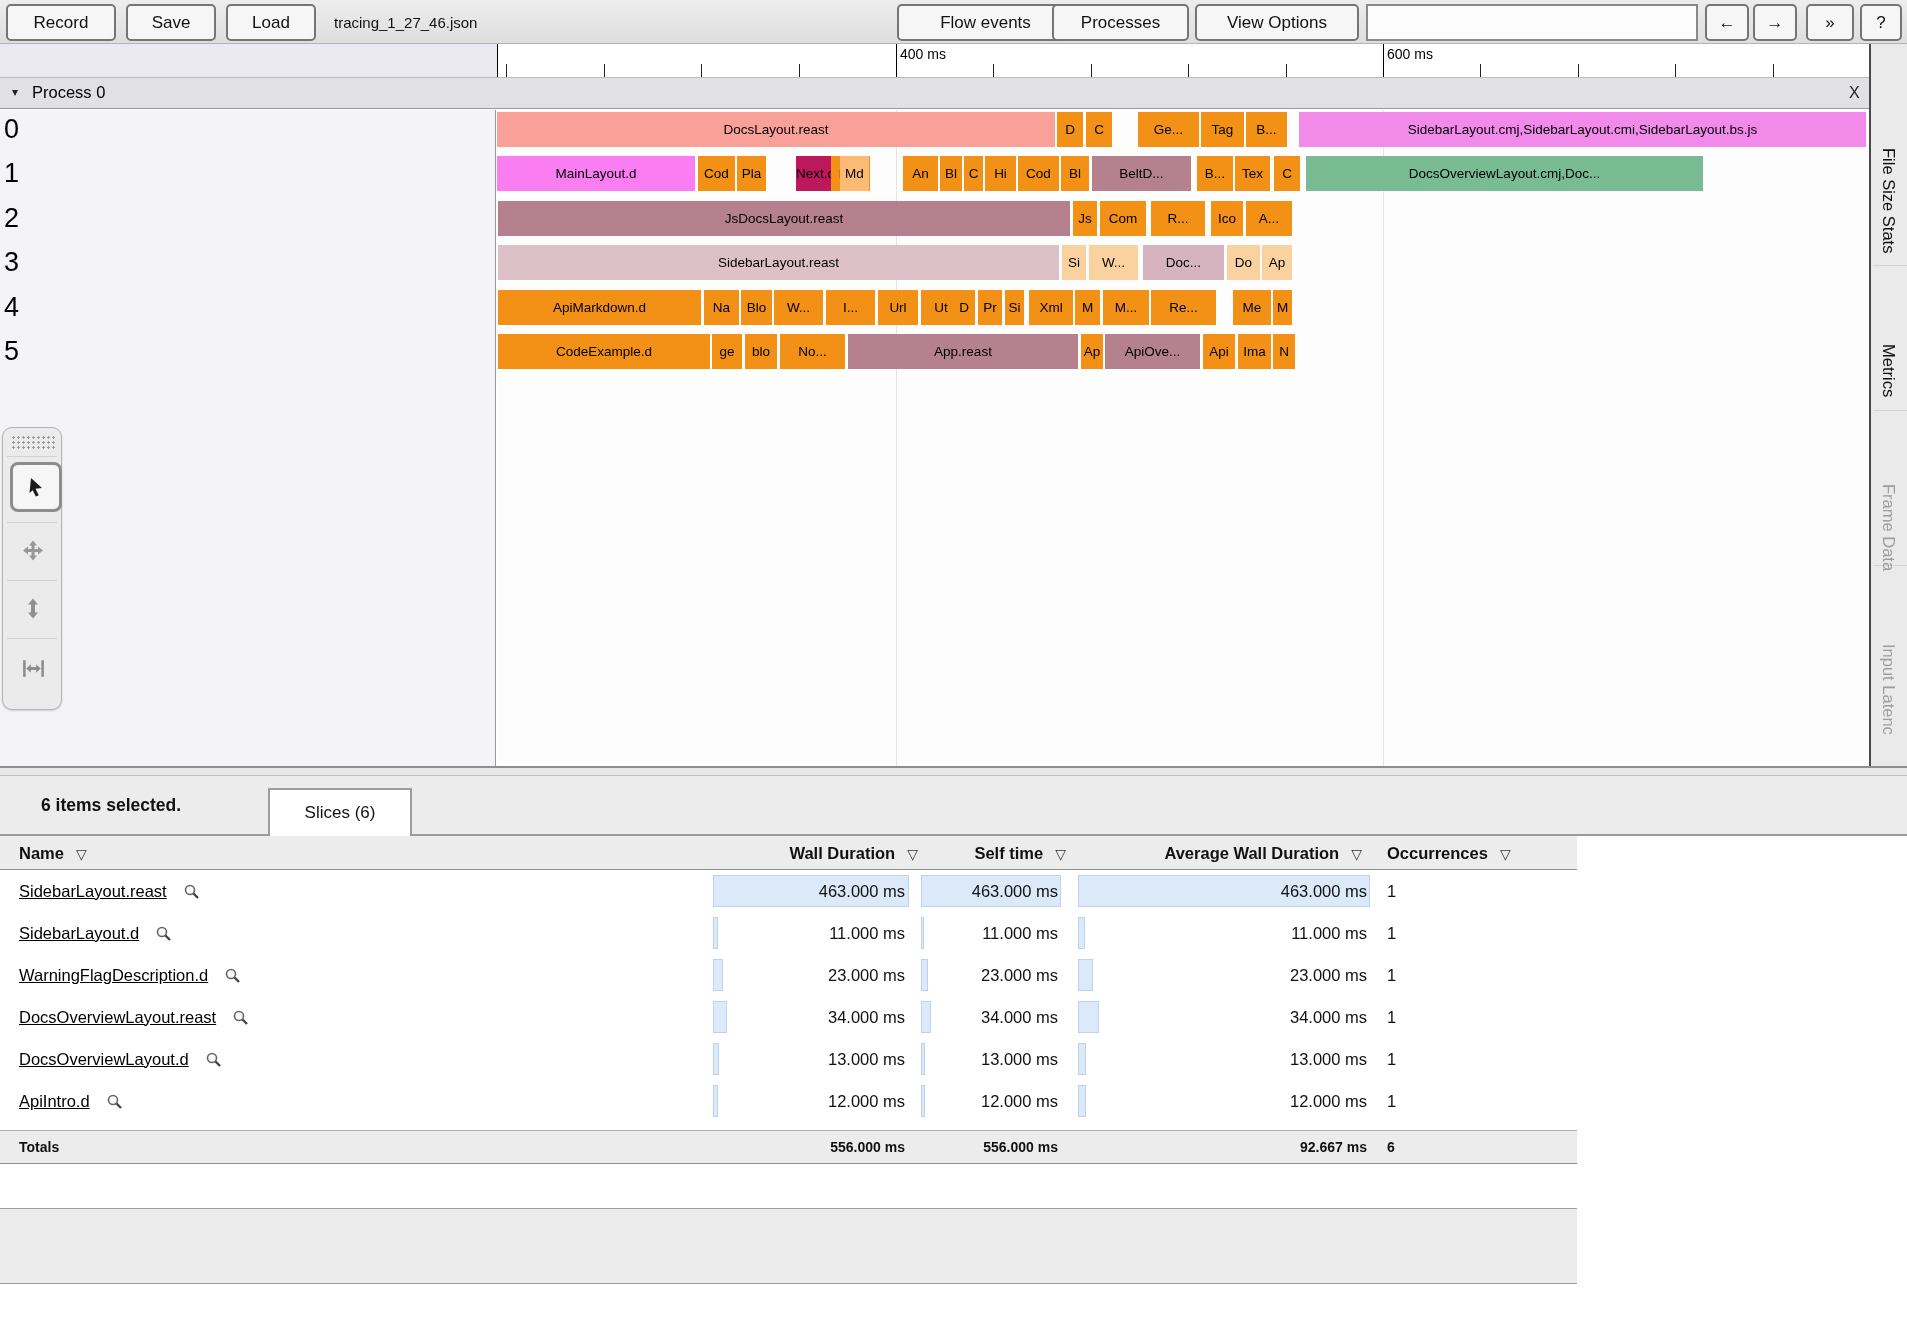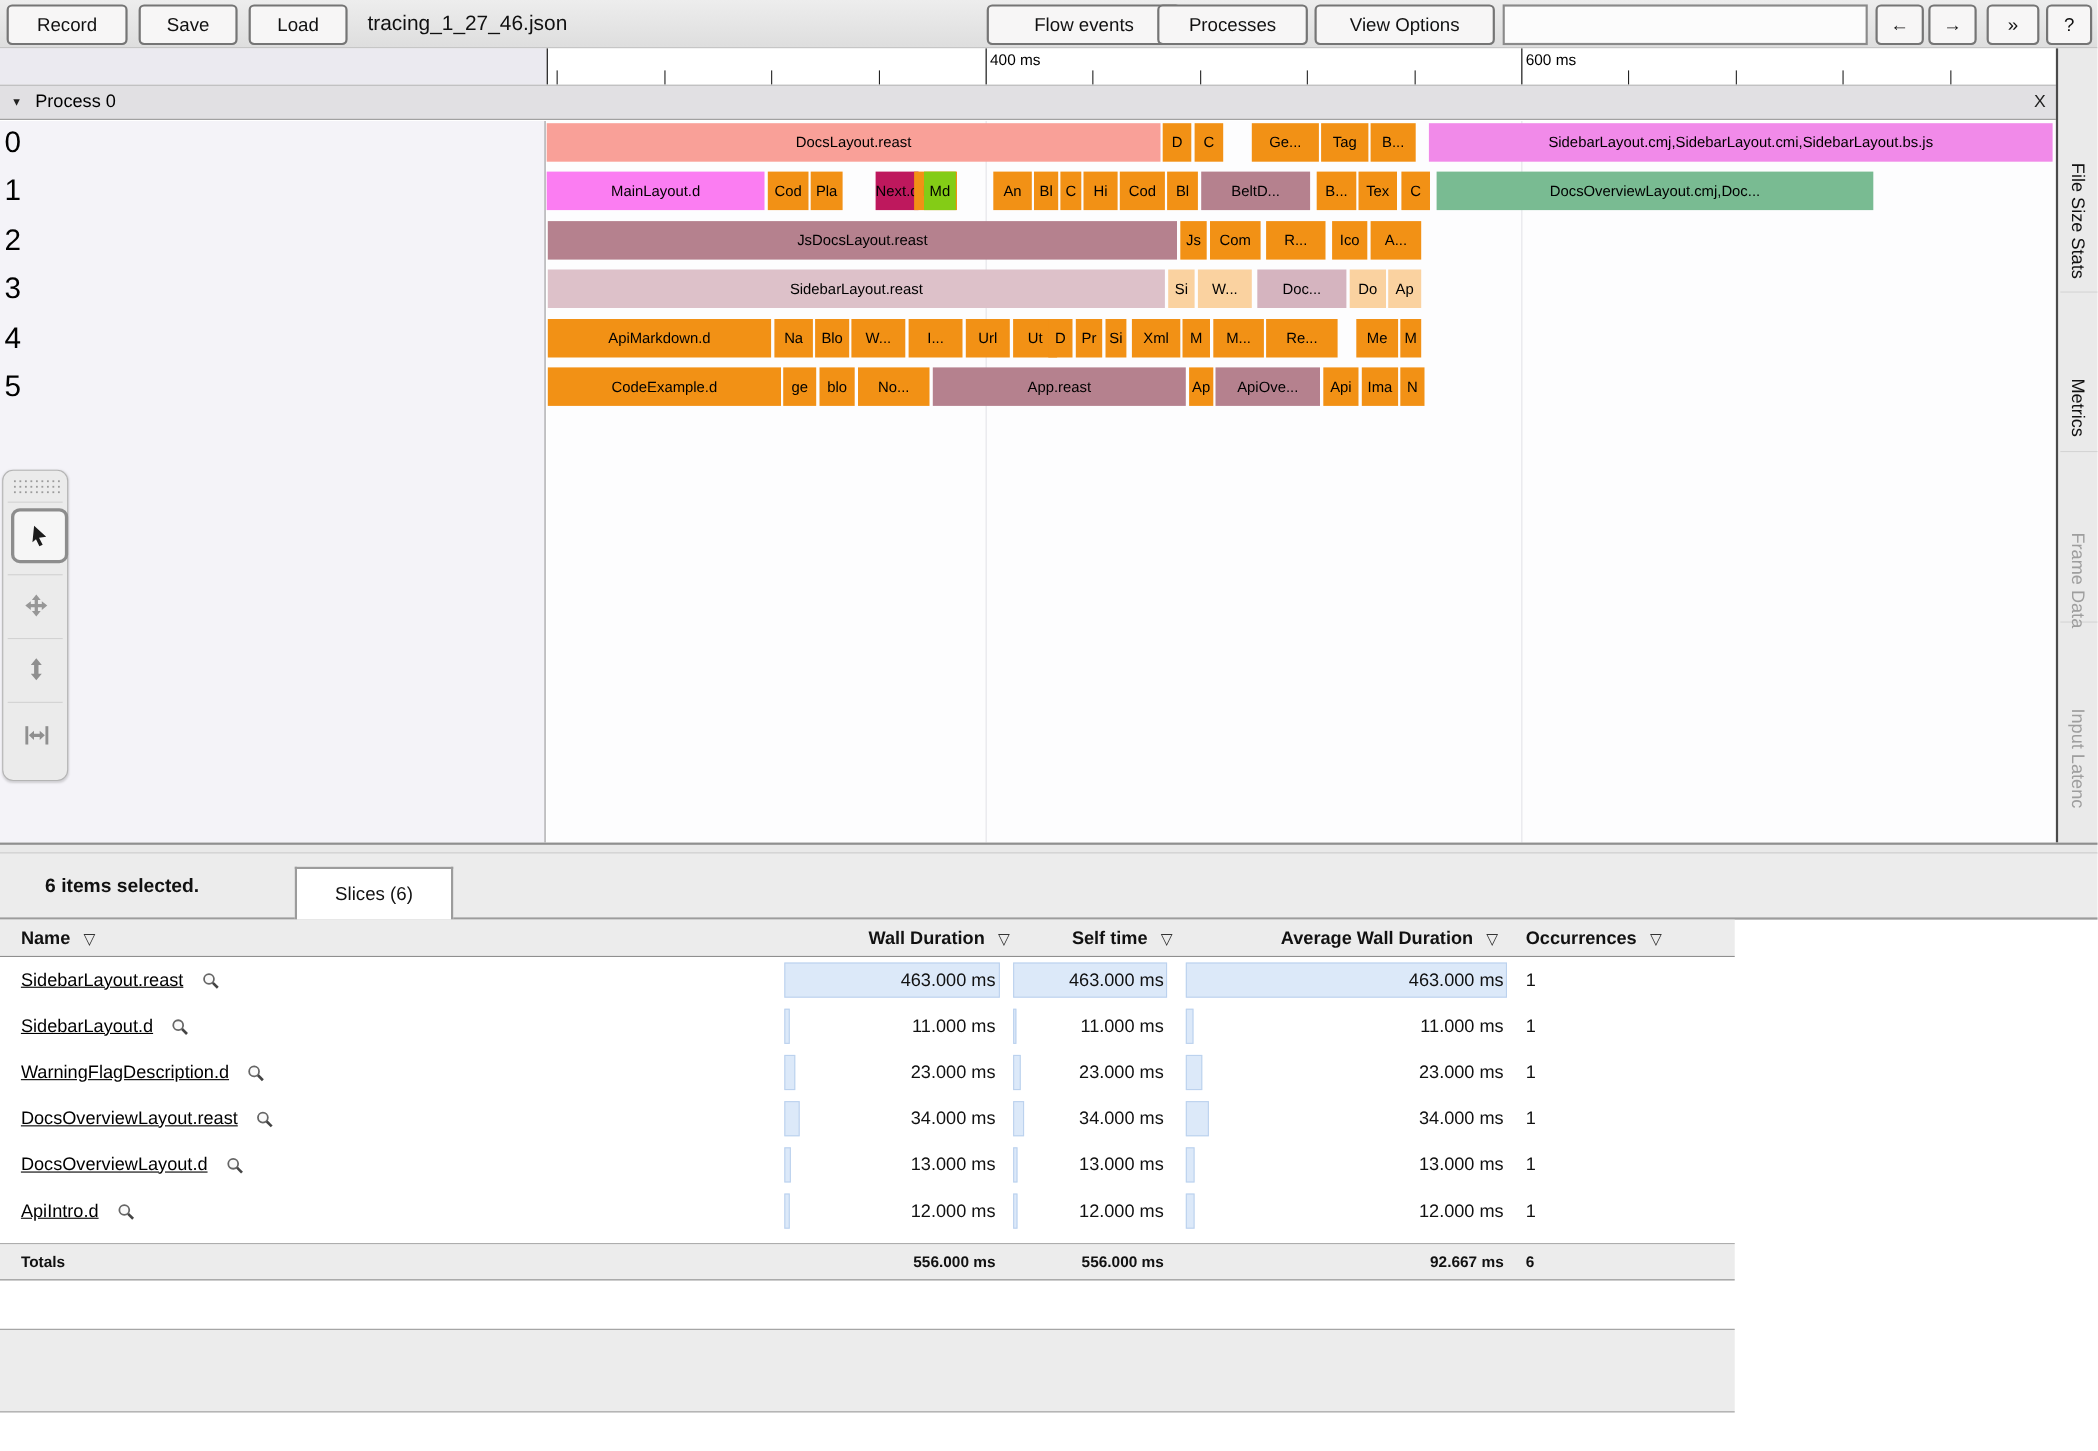--- a/index.html
+++ b/index.html
@@ -5,21 +5,21 @@
   html,body{margin:0;padding:0;}
   .stage{position:relative;width:1907px;height:1319px;background:#ffffff;overflow:hidden;
          font-family:"Liberation Sans",sans-serif;color:#111;}
   .abs{position:absolute;box-sizing:border-box;}
 
   
   .toolbar{left:0;top:0;width:1907px;height:44px;background:linear-gradient(#ededed,#dedede);
            border-bottom:1px solid #b3b3b3;}
   .btn{position:absolute;box-sizing:border-box;top:4px;height:37px;border:2px solid #757575;border-radius:5px;
        background:#f7f6f6;font-size:17px;display:flex;align-items:center;justify-content:center;color:#111;cursor:default;}
-  .trace-title{position:absolute;left:334px;top:0;height:44px;display:flex;align-items:center;font-size:19px;}
+  .trace-title{position:absolute;left:334px;top:0;height:44px;display:flex;align-items:center;font-size:15px;}
   .search{position:absolute;left:1366px;top:4px;width:332px;height:37px;border:2px solid #8a8a8a;background:#fcfcfc;
           font-size:16px;padding:0 6px;box-sizing:border-box;}
 
   
   .ruler-left{left:0;top:44px;width:497px;height:33px;background:#ebeaf0;}
   .ruler-right{left:497px;top:44px;width:1372px;height:33px;background:#ffffff;border-left:1px solid #000;}
   .tick-major{position:absolute;top:44px;width:1px;height:33px;background:#000;}
   .tick-minor{position:absolute;top:64px;width:1px;height:13px;background:#222;}
   .tick-label{position:absolute;top:46px;font-size:14px;color:#000;white-space:nowrap;}
 
@@ -140,21 +140,21 @@
       <div class="slice" style="left: 1138px; top: 112px; width: 61px; background: rgb(242, 145, 21);">Ge...</div>
       <div class="slice" style="left: 1201px; top: 112px; width: 43px; background: rgb(242, 145, 21);">Tag</div>
       <div class="slice" style="left: 1246px; top: 112px; width: 41px; background: rgb(242, 145, 21);">B...</div>
       <div class="slice" style="left: 1299px; top: 112px; width: 567px; background: rgb(241, 138, 233);">SidebarLayout.cmj,SidebarLayout.cmi,SidebarLayout.bs.js</div>
       <div class="tracknum" style="top: 154px;">1</div>
       <div class="slice" style="left: 497px; top: 156px; width: 198px; background: rgb(251, 125, 242);">MainLayout.d</div>
       <div class="slice" style="left: 698px; top: 156px; width: 37px; background: rgb(242, 145, 21);">Cod</div>
       <div class="slice" style="left: 737px; top: 156px; width: 29px; background: rgb(242, 145, 21);">Pla</div>
       <div class="slice" style="left: 796px; top: 156px; width: 39px; background: #be185d;">Next.d</div>
       <div class="slice" style="left: 831px; top: 156px; width: 39px; background: rgb(242, 145, 21);">Bs_</div>
-      <div class="slice" style="left: 840px; top: 156px; width: 29px; background: #84cc16;">Md</div>
+      <div class="slice" style="left: 840px; top: 156px; width: 29px; background: #fdba74;">Md</div>
       <div class="slice" style="left: 903px; top: 156px; width: 35px; background: rgb(242, 145, 21);">An</div>
       <div class="slice" style="left: 940px; top: 156px; width: 22px; background: rgb(242, 145, 21);">Bl</div>
       <div class="slice" style="left: 964px; top: 156px; width: 19px; background: rgb(242, 145, 21);">C</div>
       <div class="slice" style="left: 985px; top: 156px; width: 31px; background: rgb(242, 145, 21);">Hi</div>
       <div class="slice" style="left: 1018px; top: 156px; width: 41px; background: rgb(242, 145, 21);">Cod</div>
       <div class="slice" style="left: 1061px; top: 156px; width: 28px; background: rgb(242, 145, 21);">Bl</div>
       <div class="slice" style="left: 1092px; top: 156px; width: 99px; background: rgb(181, 129, 142);">BeltD...</div>
       <div class="slice" style="left: 1197px; top: 156px; width: 36px; background: rgb(242, 145, 21);">B...</div>
       <div class="slice" style="left: 1235px; top: 156px; width: 35px; background: rgb(242, 145, 21);">Tex</div>
       <div class="slice" style="left: 1274px; top: 156px; width: 26px; background: rgb(242, 145, 21);">C</div>

